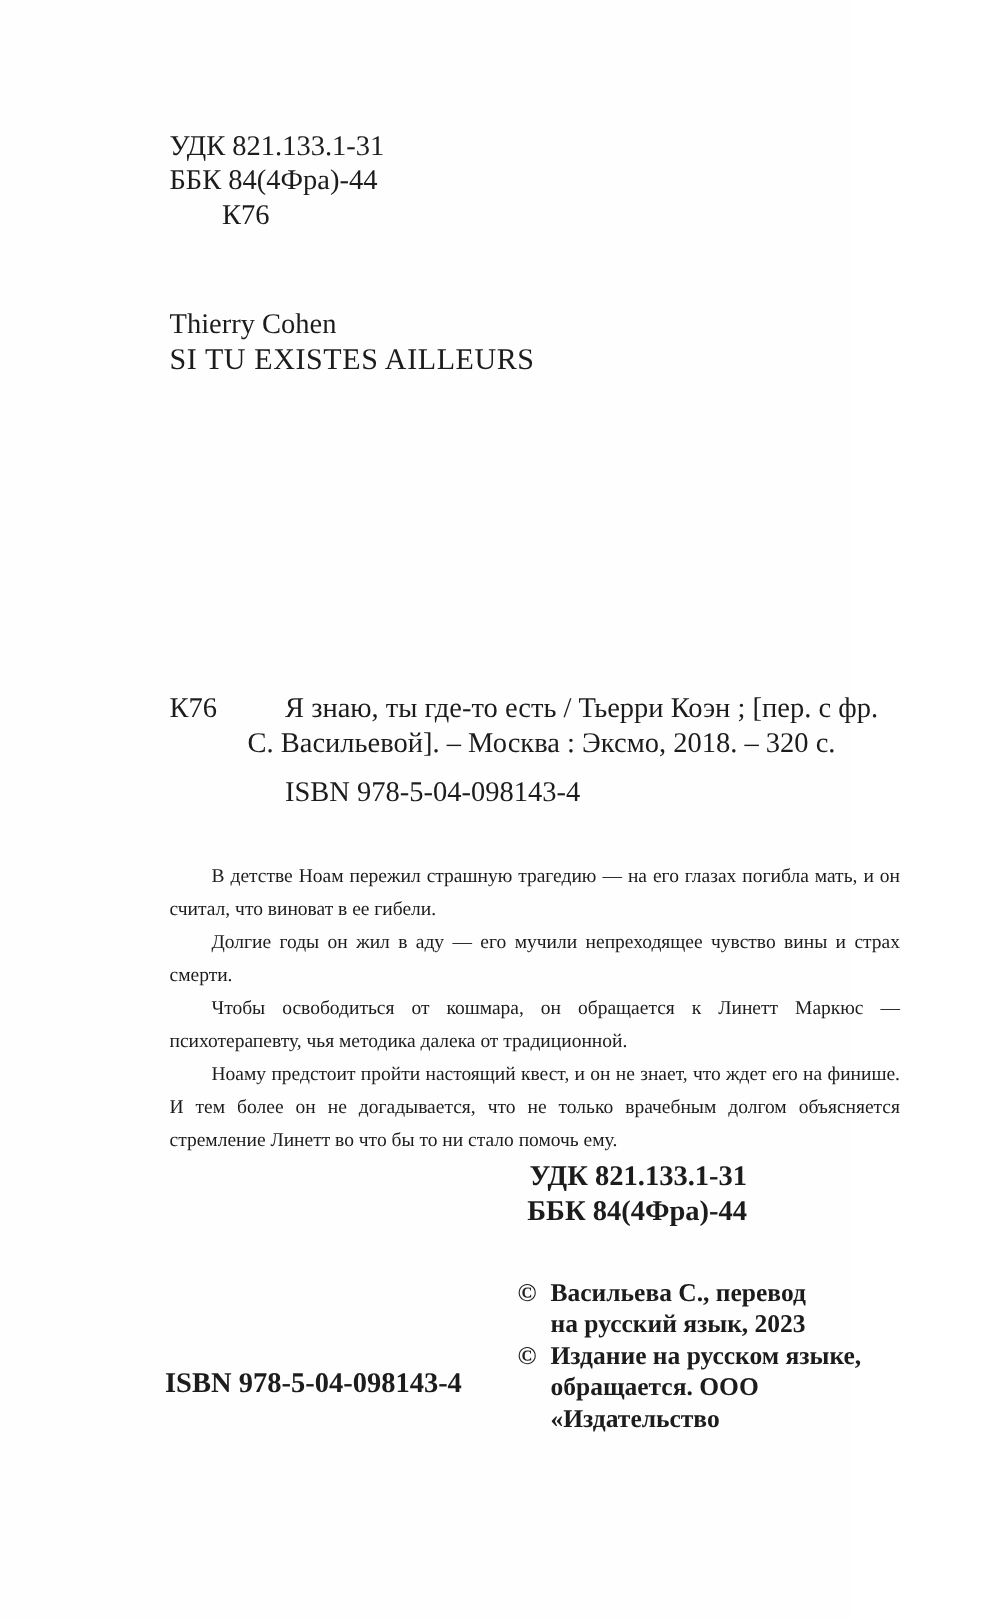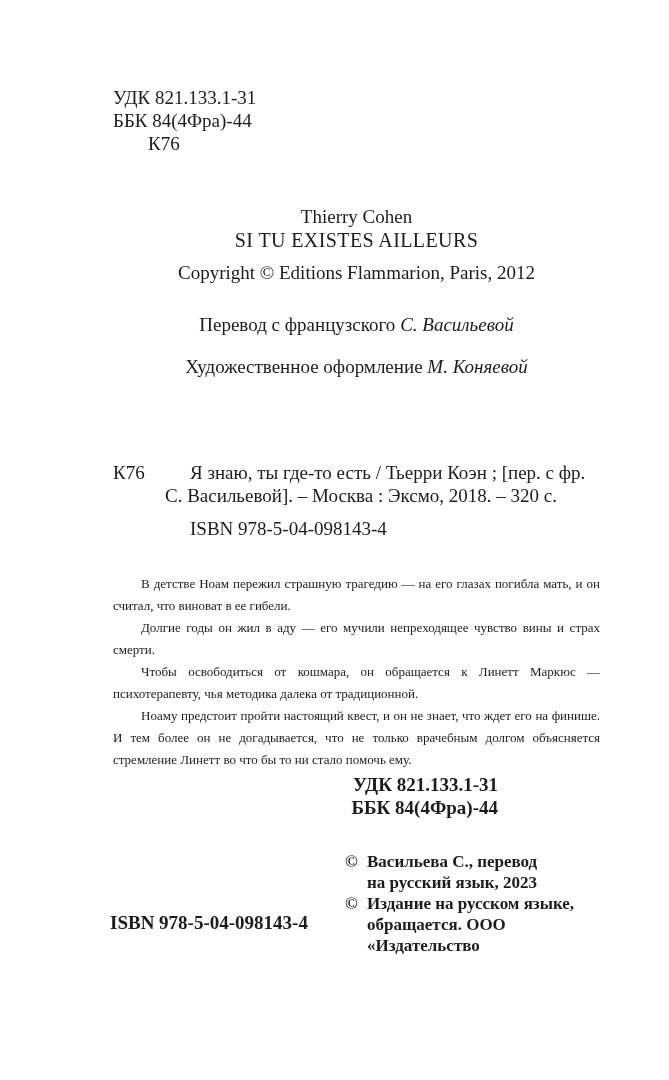--- a/index.html
+++ b/index.html
@@ -17,21 +17,21 @@
   }
   
   .top-codes {
     position: absolute; left: 113px; top: 86px;
     font-size: 19px; line-height: 23px;
   }
   .top-codes .sign { padding-left: 35px; }
   
   .orig {
     position: absolute; left: 113px; top: 205px; width: 487px;
-    text-align: center; font-size: 19px; line-height: 23px;
+    font-size: 19px; line-height: 23px;
   }
   .orig .title { margin-top: 1px; font-size: 20px; letter-spacing: 0.4px; }
   .orig .copy { margin-top: 9px; }
   .credits {
     position: absolute; left: 113px; top: 313px; width: 487px;
     text-align: center; font-size: 19px; line-height: 23px;
   }
   .credits .credit + .credit { margin-top: 19px; }
   .credits .name { font-style: italic; }
   
@@ -78,27 +78,22 @@
 
   <div class="top-codes">
     <div>УДК 821.133.1-31</div>
     <div>ББК 84(4Фра)-44</div>
     <div class="sign">К76</div>
   </div>
 
   <div class="orig">
     <div>Thierry Cohen</div>
     <div class="title">SI TU EXISTES AILLEURS</div>
-    <div class="copy">Copyright © Editions Flammarion, Paris, 2012</div>
   </div>
 
-  <div class="credits">
-    <div class="credit"><span>Перевод с французского </span><span class="name">С. Васильевой</span></div>
-    <div class="credit"><span>Художественное оформление </span><span class="name">М. Коняевой</span></div>
-  </div>
 
   <div class="card">
     <div class="row">
       <span class="sign">К76</span>
       <div class="l1">Я знаю, ты где-то есть / Тьерри Коэн ; [пер. с фр.</div>
       <div class="l2">С. Васильевой]. – Москва : Эксмо, 2018. – 320 с.</div>
     </div>
     <div class="isbn">ISBN 978-5-04-098143-4</div>
   </div>
 

